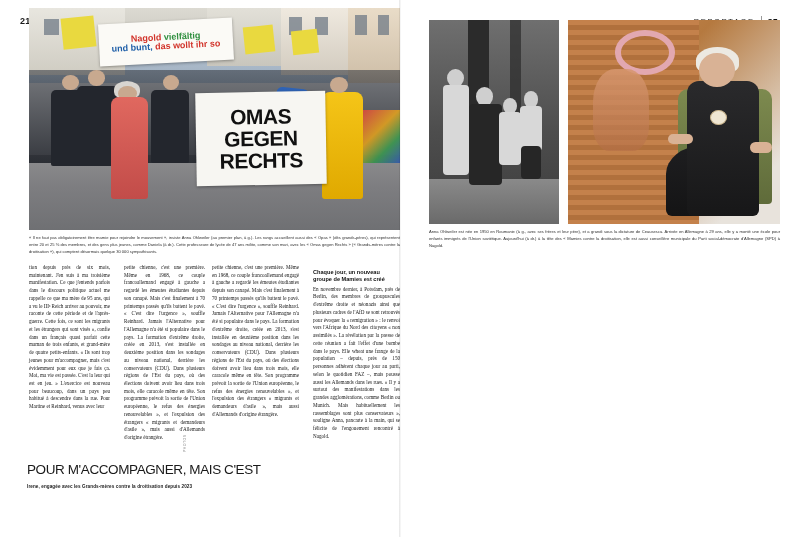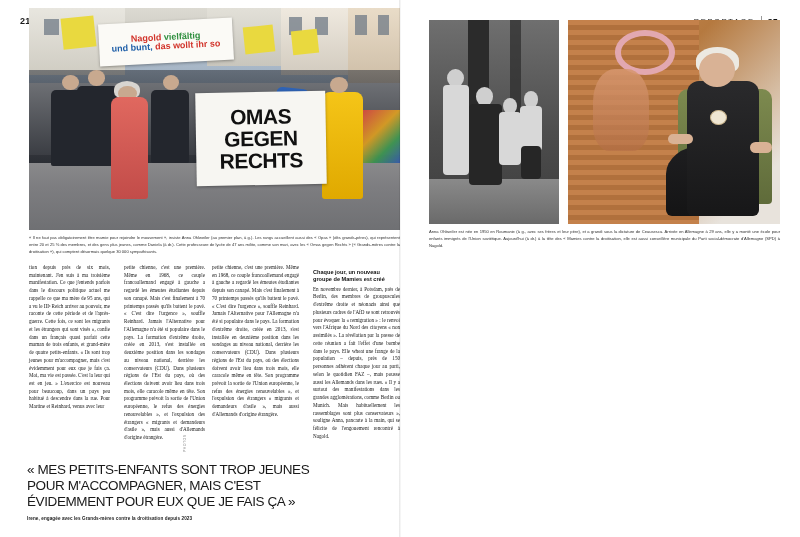--- a/index.html
+++ b/index.html
@@ -203,23 +203,21 @@
       <div class="col">
         <p>petite chienne, c'est une première. Même en 1968, ce couple francoallemand engagé à gauche a regardé les émeutes étudiantes depuis son canapé. Mais c'est finalement à 70 printemps passés qu'ils battent le pavé. « C'est dire l'urgence », souffle Reinhard. Jamais l'Alternative pour l'Allemagne n'a été si populaire dans le pays. La formation d'extrême droite, créée en 2013, s'est installée en deuxième position dans les sondages au niveau national, derrière les conservateurs (CDU). Dans plusieurs régions de l'Est du pays, où des élections doivent avoir lieu dans trois mois, elle caracole même en tête. Son programme prévoit la sortie de l'Union européenne, le refus des énergies renouvelables », et l'expulsion des étrangers « migrants et demandeurs d'asile », mais aussi d'Allemands d'origine étrangère.</p>
       </div>
       <div class="col">
         <div class="subhead">Chaque jour, un nouveau groupe de Mamies est créé</div>
         <p>En novembre dernier, à Potsdam, près de Berlin, des membres de groupuscules d'extrême droite et néonazis ainsi que plusieurs cadres de l'AfD se sont retrouvés pour évoquer la « remigration » : le renvoi vers l'Afrique du Nord des citoyens « non assimilés ». La révélation par la presse de cette réunion a fait l'effet d'une bombe dans le pays. Elle wheat une frange de la population – depuis, près de 150 personnes adhèrent chaque jour au parti, selon le quotidien FAZ –, mais pousse aussi les Allemands dans les rues. « Il y a surtout des manifestations dans les grandes agglomérations, comme Berlin ou Munich. Mais habituellement les rassemblages sont plus conservateurs », souligne Anna, pancarte à la main, qui se félicite de l'engouement rencontré à Nagold.</p>
       </div>
     </div>
 
     <div id="pullquote">
-      <div class="pq-text">« MES PETITS-ENFANTS SONT TROP JEUNES</div>
       <div class="pq-text">POUR M'ACCOMPAGNER, MAIS C'EST</div>
-      <div class="pq-text">ÉVIDEMMENT POUR EUX QUE JE FAIS ÇA »</div>
       <div class="pq-attr">Irene, engagée avec les Grands-mères contre la droitisation depuis 2023</div>
     </div>
 
     <div id="photo-credit">PHOTOS</div>
   </div>
 
   <div class="page right">
 
     <div class="runhead">
       <span>REPORTAGE</span>

